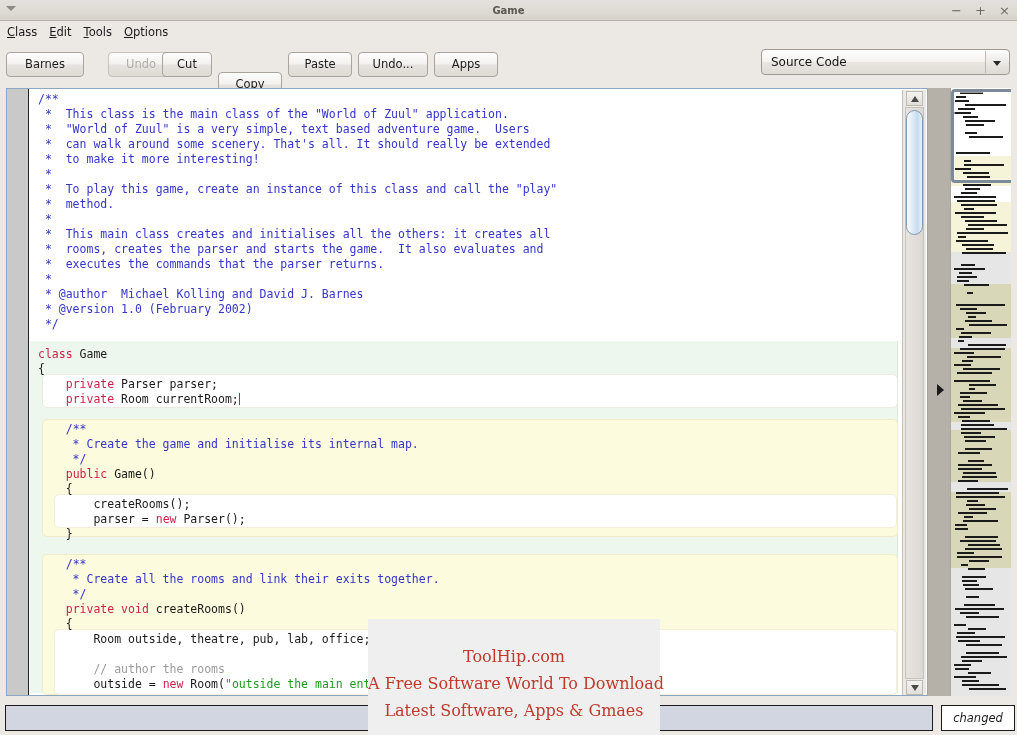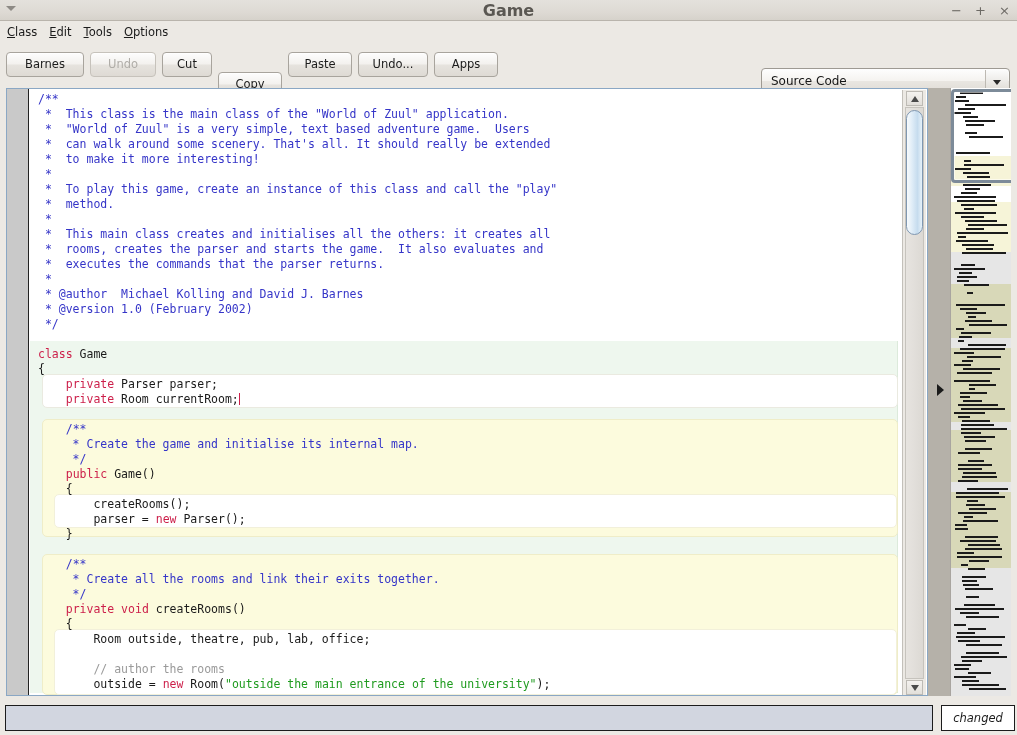--- a/index.html
+++ b/index.html
@@ -29,21 +29,21 @@
     width: 0; height: 0;
     border-left: 5px solid transparent;
     border-right: 5px solid transparent;
     border-top: 5px solid #8d8a85;
   }
   .tb-title {
     position: absolute; left: 0; top: 0;
     width: 1017px; height: 21px;
     line-height: 21px;
     text-align: center;
-    font-size: 16px;
+    font-size: 10px;
     font-weight: bold;
     color: #5a5752;
   }
   .tb-buttons {
     position: absolute; right: 6px; top: 0;
     height: 21px; line-height: 21px;
     display: flex; align-items: center; gap: 11px;
   }
   .tb-btn {
     font-size: 13px; color: #6d6a65;
@@ -92,21 +92,21 @@
     text-align: center;
     line-height: 23px;
     box-sizing: border-box;
     cursor: default;
     box-shadow: 0 1px 0 rgba(255,255,255,0.7) inset;
   }
   .tbtn.disabled { color: #b0ada8; border-color: #c6c2bb; }
 
   .combo {
     position: absolute;
-    left: 761px; top: 68px;
+    left: 761px; top: 49px;
     width: 249px; height: 26px;
     border: 1px solid #9e9a93;
     border-radius: 4px;
     background: linear-gradient(to bottom, #fefefe 0%, #f5f3f0 48%, #e9e6e1 52%, #dfdbd5 100%);
     box-sizing: border-box;
     cursor: default;
   }
   .combo-label {
     position: absolute; left: 9px; top: 0;
     line-height: 24px; font-size: 12px; color: #161616;
@@ -371,21 +371,21 @@
   <div class="menubar">
     <div class="menuitem"><span class="mn">C</span><span>lass</span></div>
     <div class="menuitem"><span class="mn">E</span><span>dit</span></div>
     <div class="menuitem"><span class="mn">T</span><span>ools</span></div>
     <div class="menuitem"><span class="mn">O</span><span>ptions</span></div>
   </div>
 
   <div class="toolbar"></div>
 
   <div class="tbtn" style="left:6px;  width:78px;">Barnes</div>
-  <div class="tbtn disabled" style="left:90px; width:66px;">Undo</div>
+  <div class="tbtn disabled" style="left:108px; width:66px;">Undo</div>
   <div class="tbtn" style="left:162px;width:50px;">Cut</div>
   <div class="tbtn" style="left:218px;width:64px;margin-top:20px;">Copy</div>
   <div class="tbtn" style="left:288px;width:64px;">Paste</div>
   <div class="tbtn" style="left:358px;width:70px;">Undo...</div>
   <div class="tbtn" style="left:434px;width:64px;">Apps</div>
 
   <div class="combo">
     <div class="combo-label">Source Code</div>
     <div class="combo-arrowbox">
       <div class="combo-arrow"></div>
@@ -615,14 +615,19 @@
         <div class="nv-viewport"></div>
       </div>
     </div>
   </div>
 
   <div class="statusbar">
     <div class="status-text"></div>
   </div>
   <div class="savedbox">changed</div>
 
+  <div class="watermark">
+    <div class="wm-line">ToolHip.com</div>
+    <div class="wm-line">A Free Software World To Download</div>
+    <div class="wm-line">Latest Software, Apps &amp; Gmaes</div>
+  </div>
 
 </div>
 
 </body></html>

